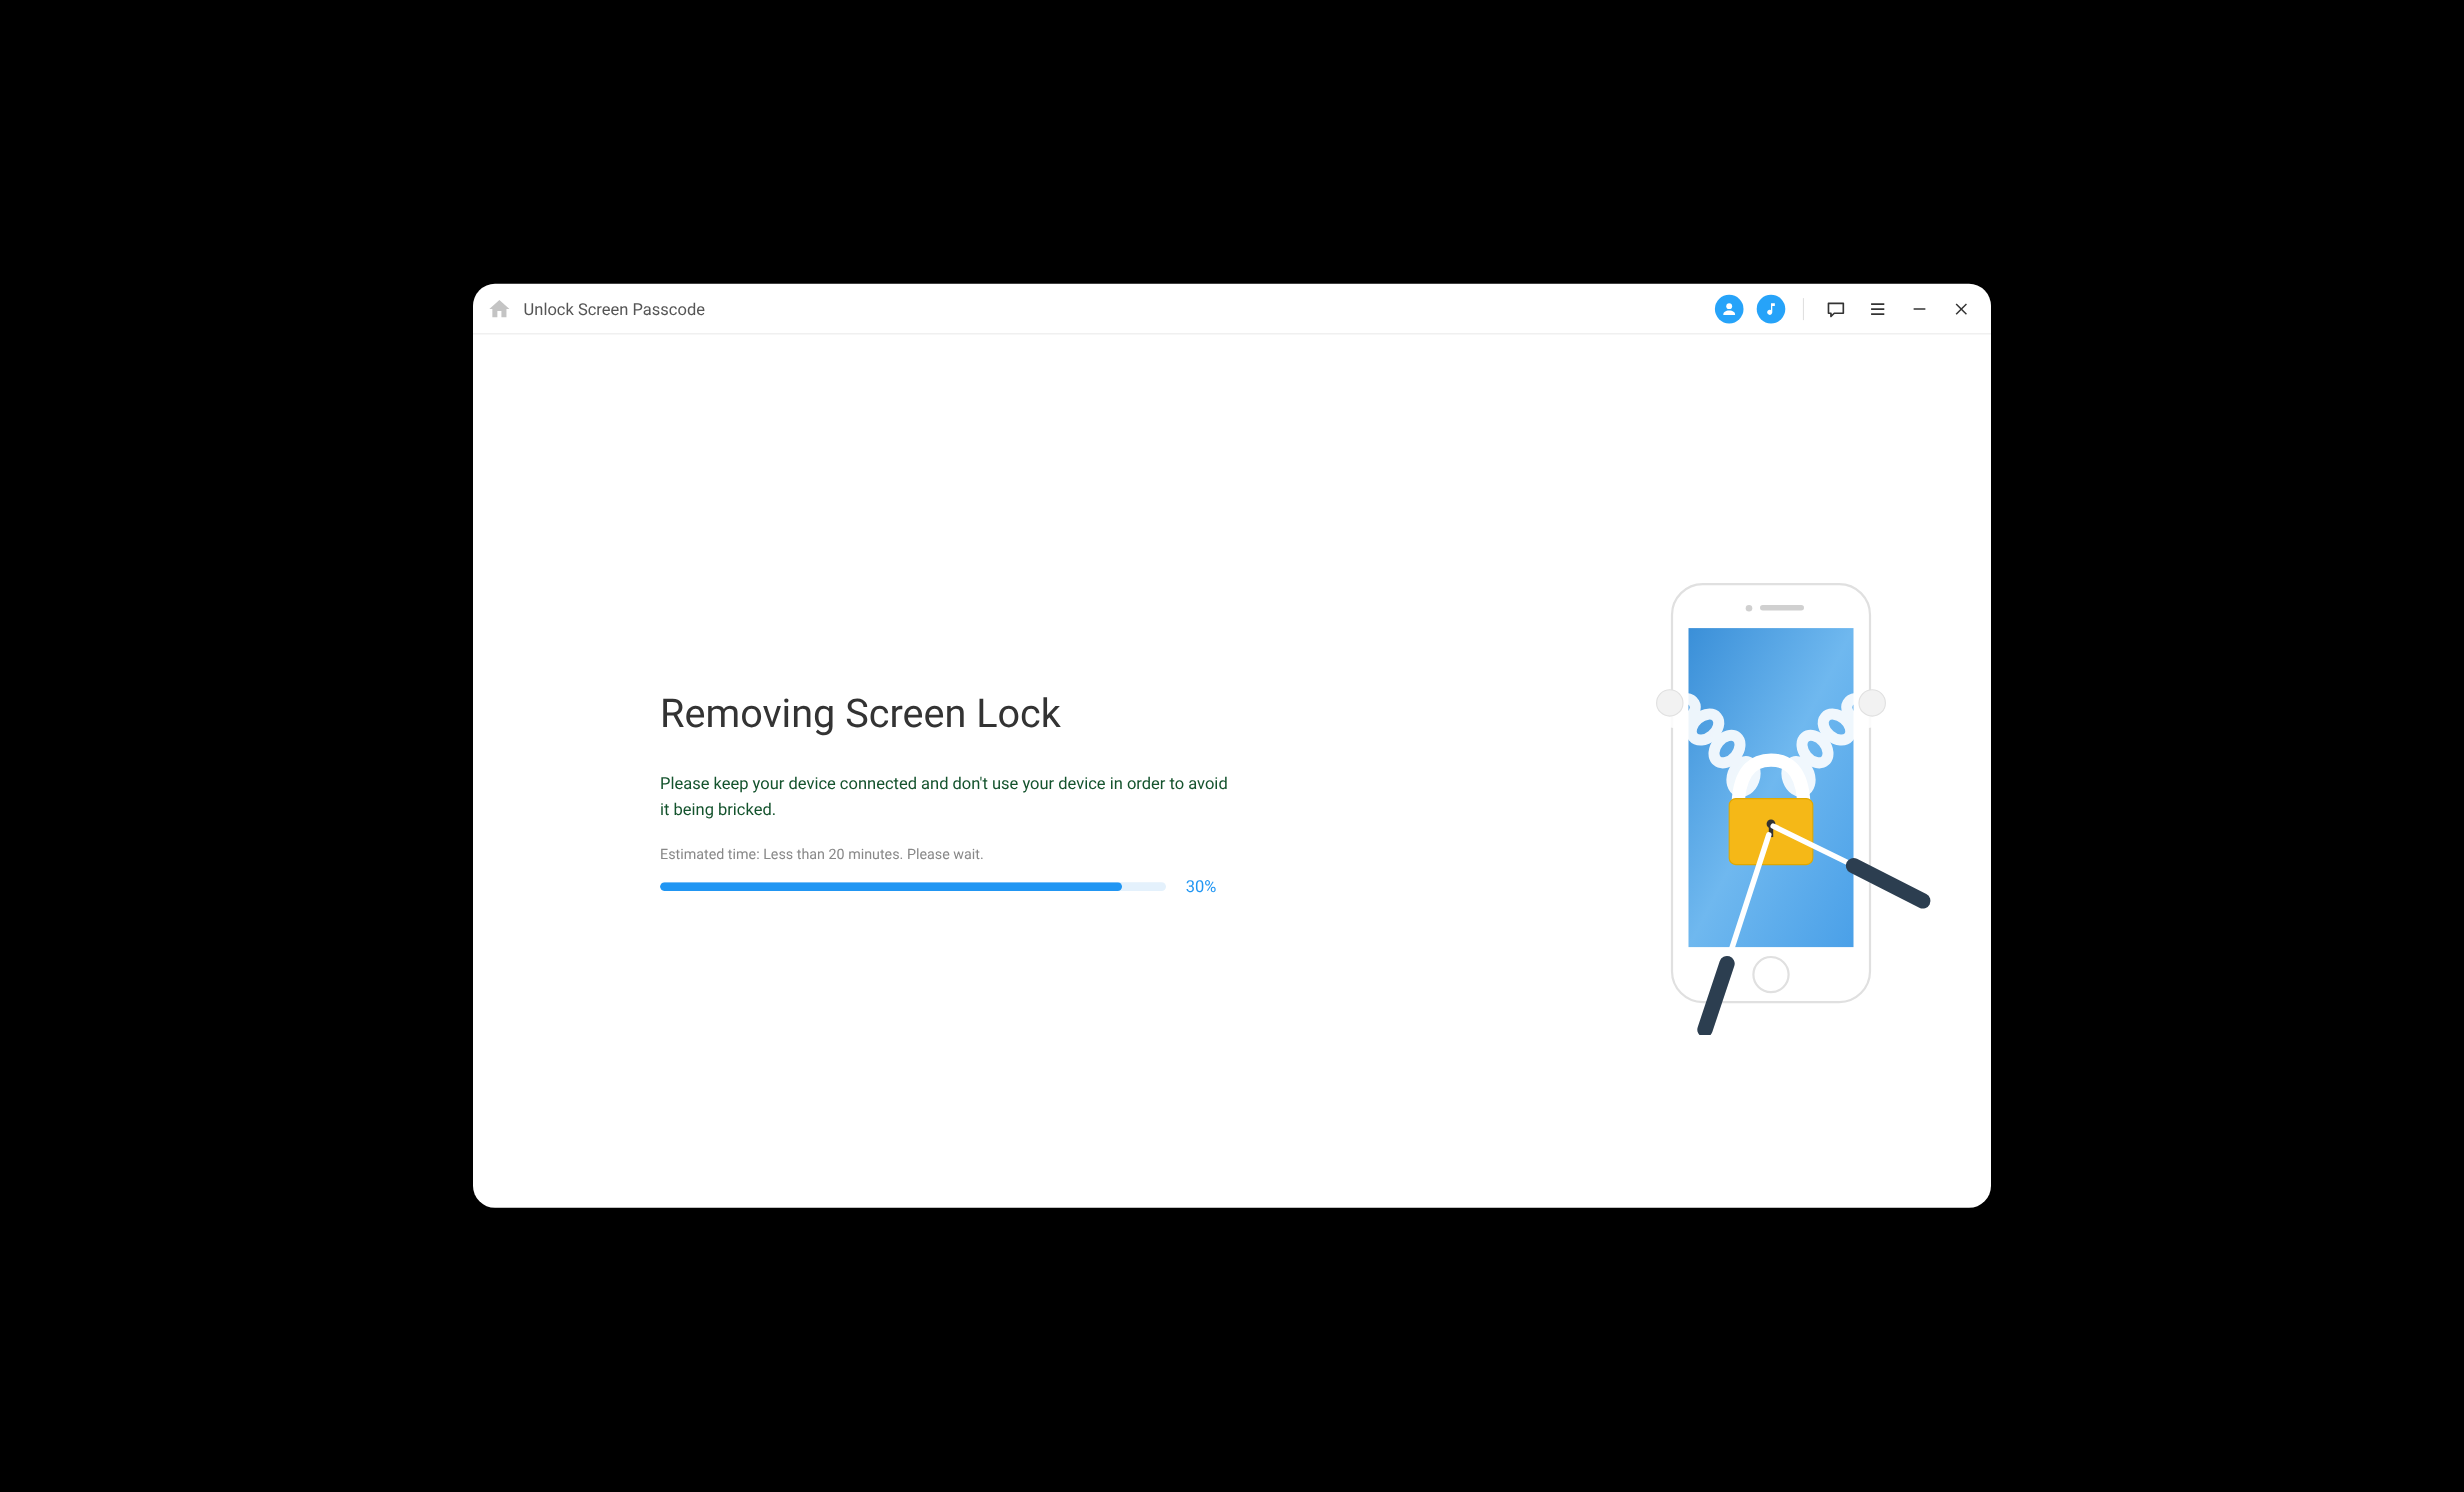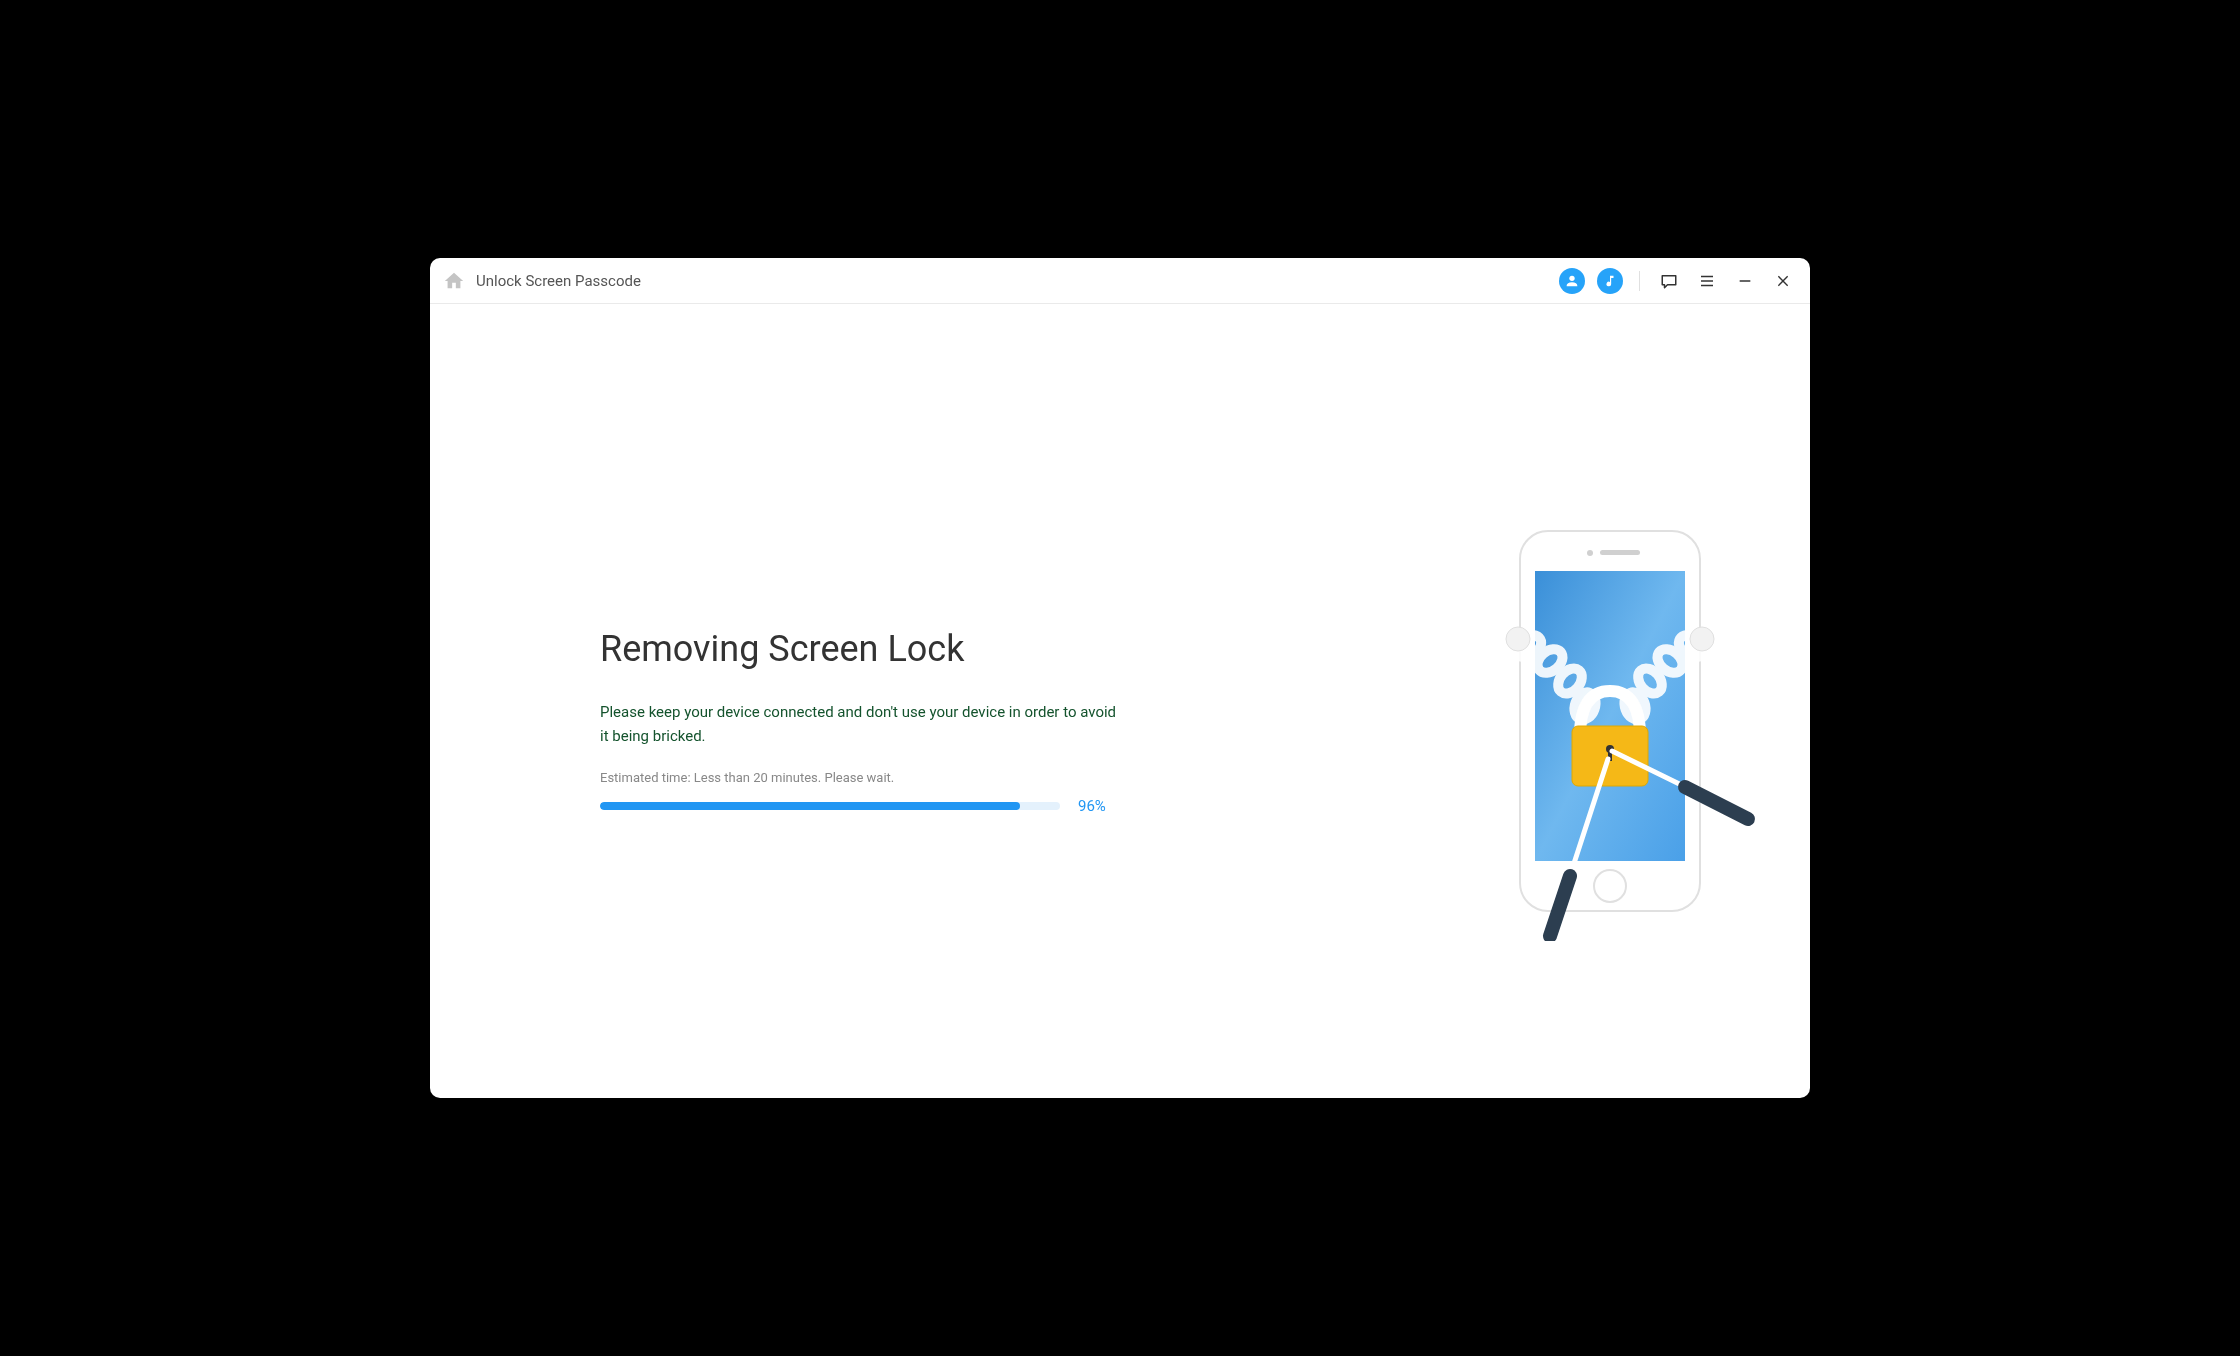--- a/index.html
+++ b/index.html
@@ -15,21 +15,21 @@
       justify-content: center;
       align-items: center;
       min-height: 100vh;
       padding: 20px;
     }
     
     .window {
       width: 1380px;
       height: 840px;
       background: #ffffff;
-      border-radius: 10px;
+      border-radius: 20px;
       box-shadow: 0 20px 50px rgba(0,0,0,0.4);
       display: flex;
       flex-direction: column;
       overflow: hidden;
     }
     
     .titlebar {
       height: 46px;
       display: flex;
       align-items: center;
@@ -243,21 +243,21 @@
 
   <div class="content">
     <div class="left-panel">
       <h1 class="main-heading">Removing Screen Lock</h1>
       <p class="description">Please keep your device connected and don't use your device in order to avoid it being bricked.</p>
       <p class="estimate-text">Estimated time: Less than 20 minutes. Please wait.</p>
       <div class="progress-row">
         <div class="progress-track">
           <div class="progress-fill" style="width: 91.2%;"></div>
         </div>
-        <span class="progress-percent">96%</span>
+        <span class="progress-percent">30%</span>
       </div>
     </div>
 
     <div class="right-panel">
       <div class="phone-illustration">
         <svg width="280" height="420" viewBox="0 0 280 420">
 
           <rect x="40" y="10" width="180" height="380" rx="28" fill="#ffffff" stroke="#e0e0e0" stroke-width="2"></rect>
 
           <circle cx="110" cy="32" r="3" fill="#d0d0d0"></circle>

